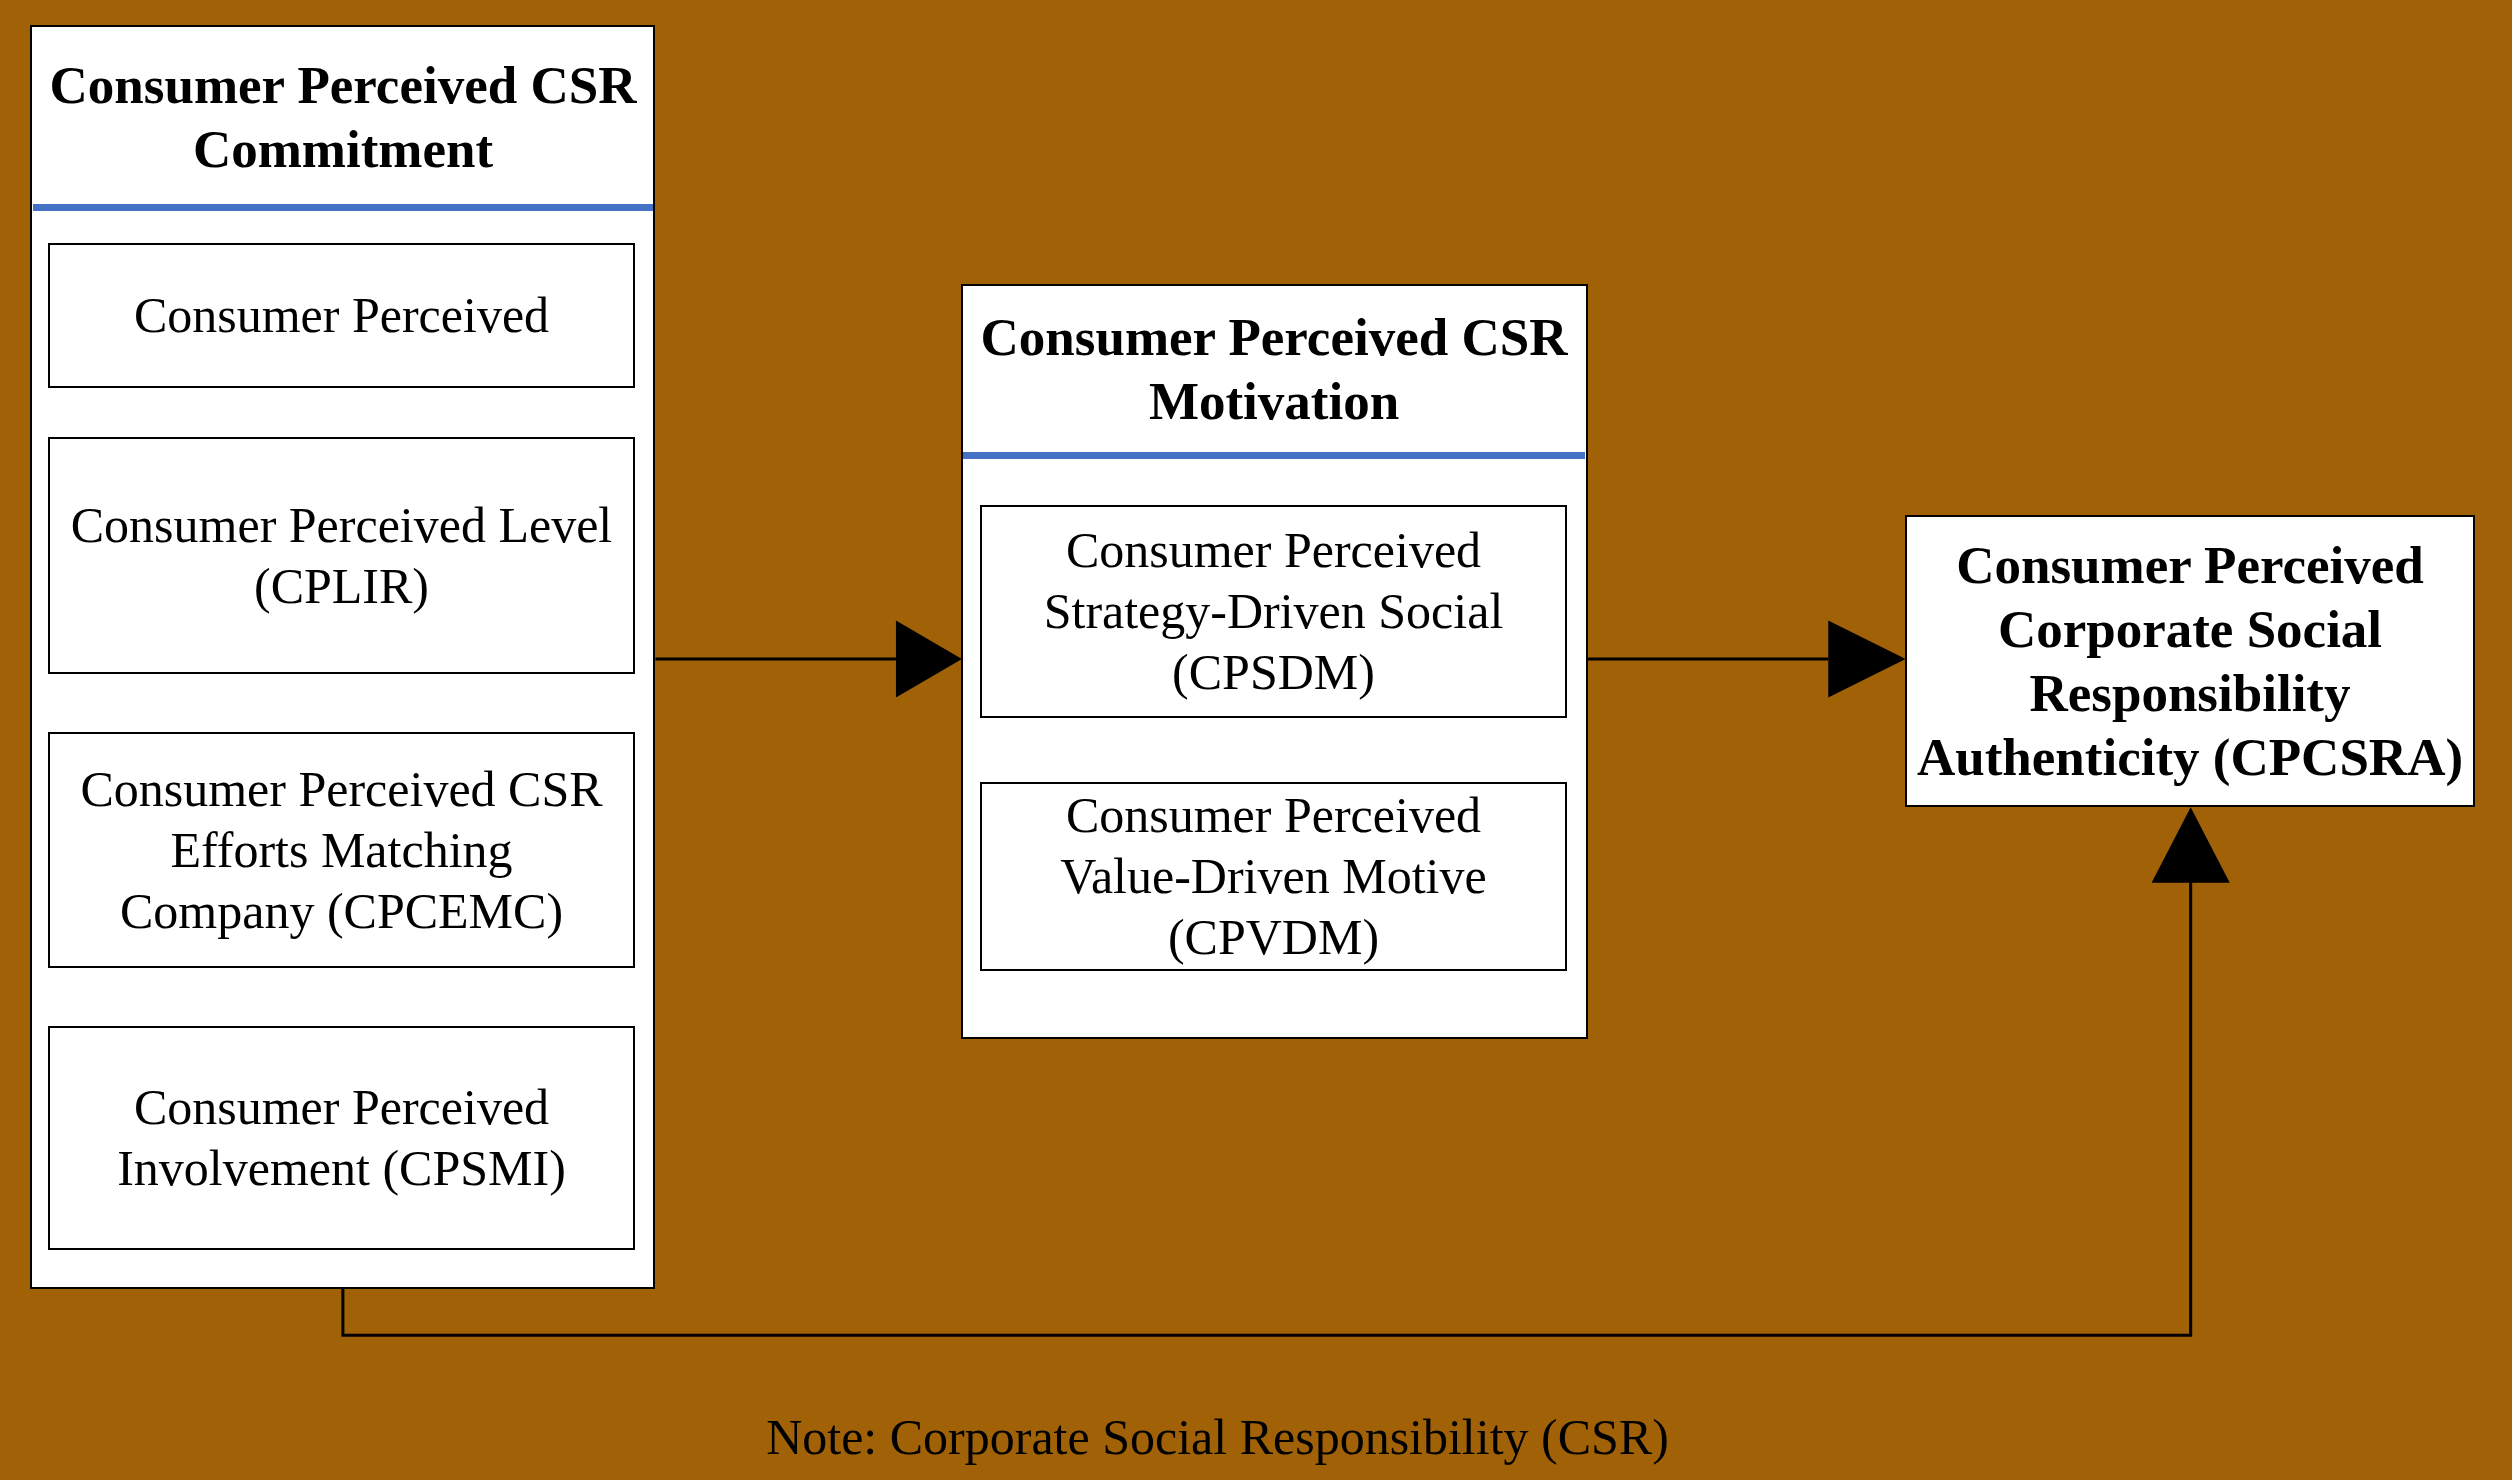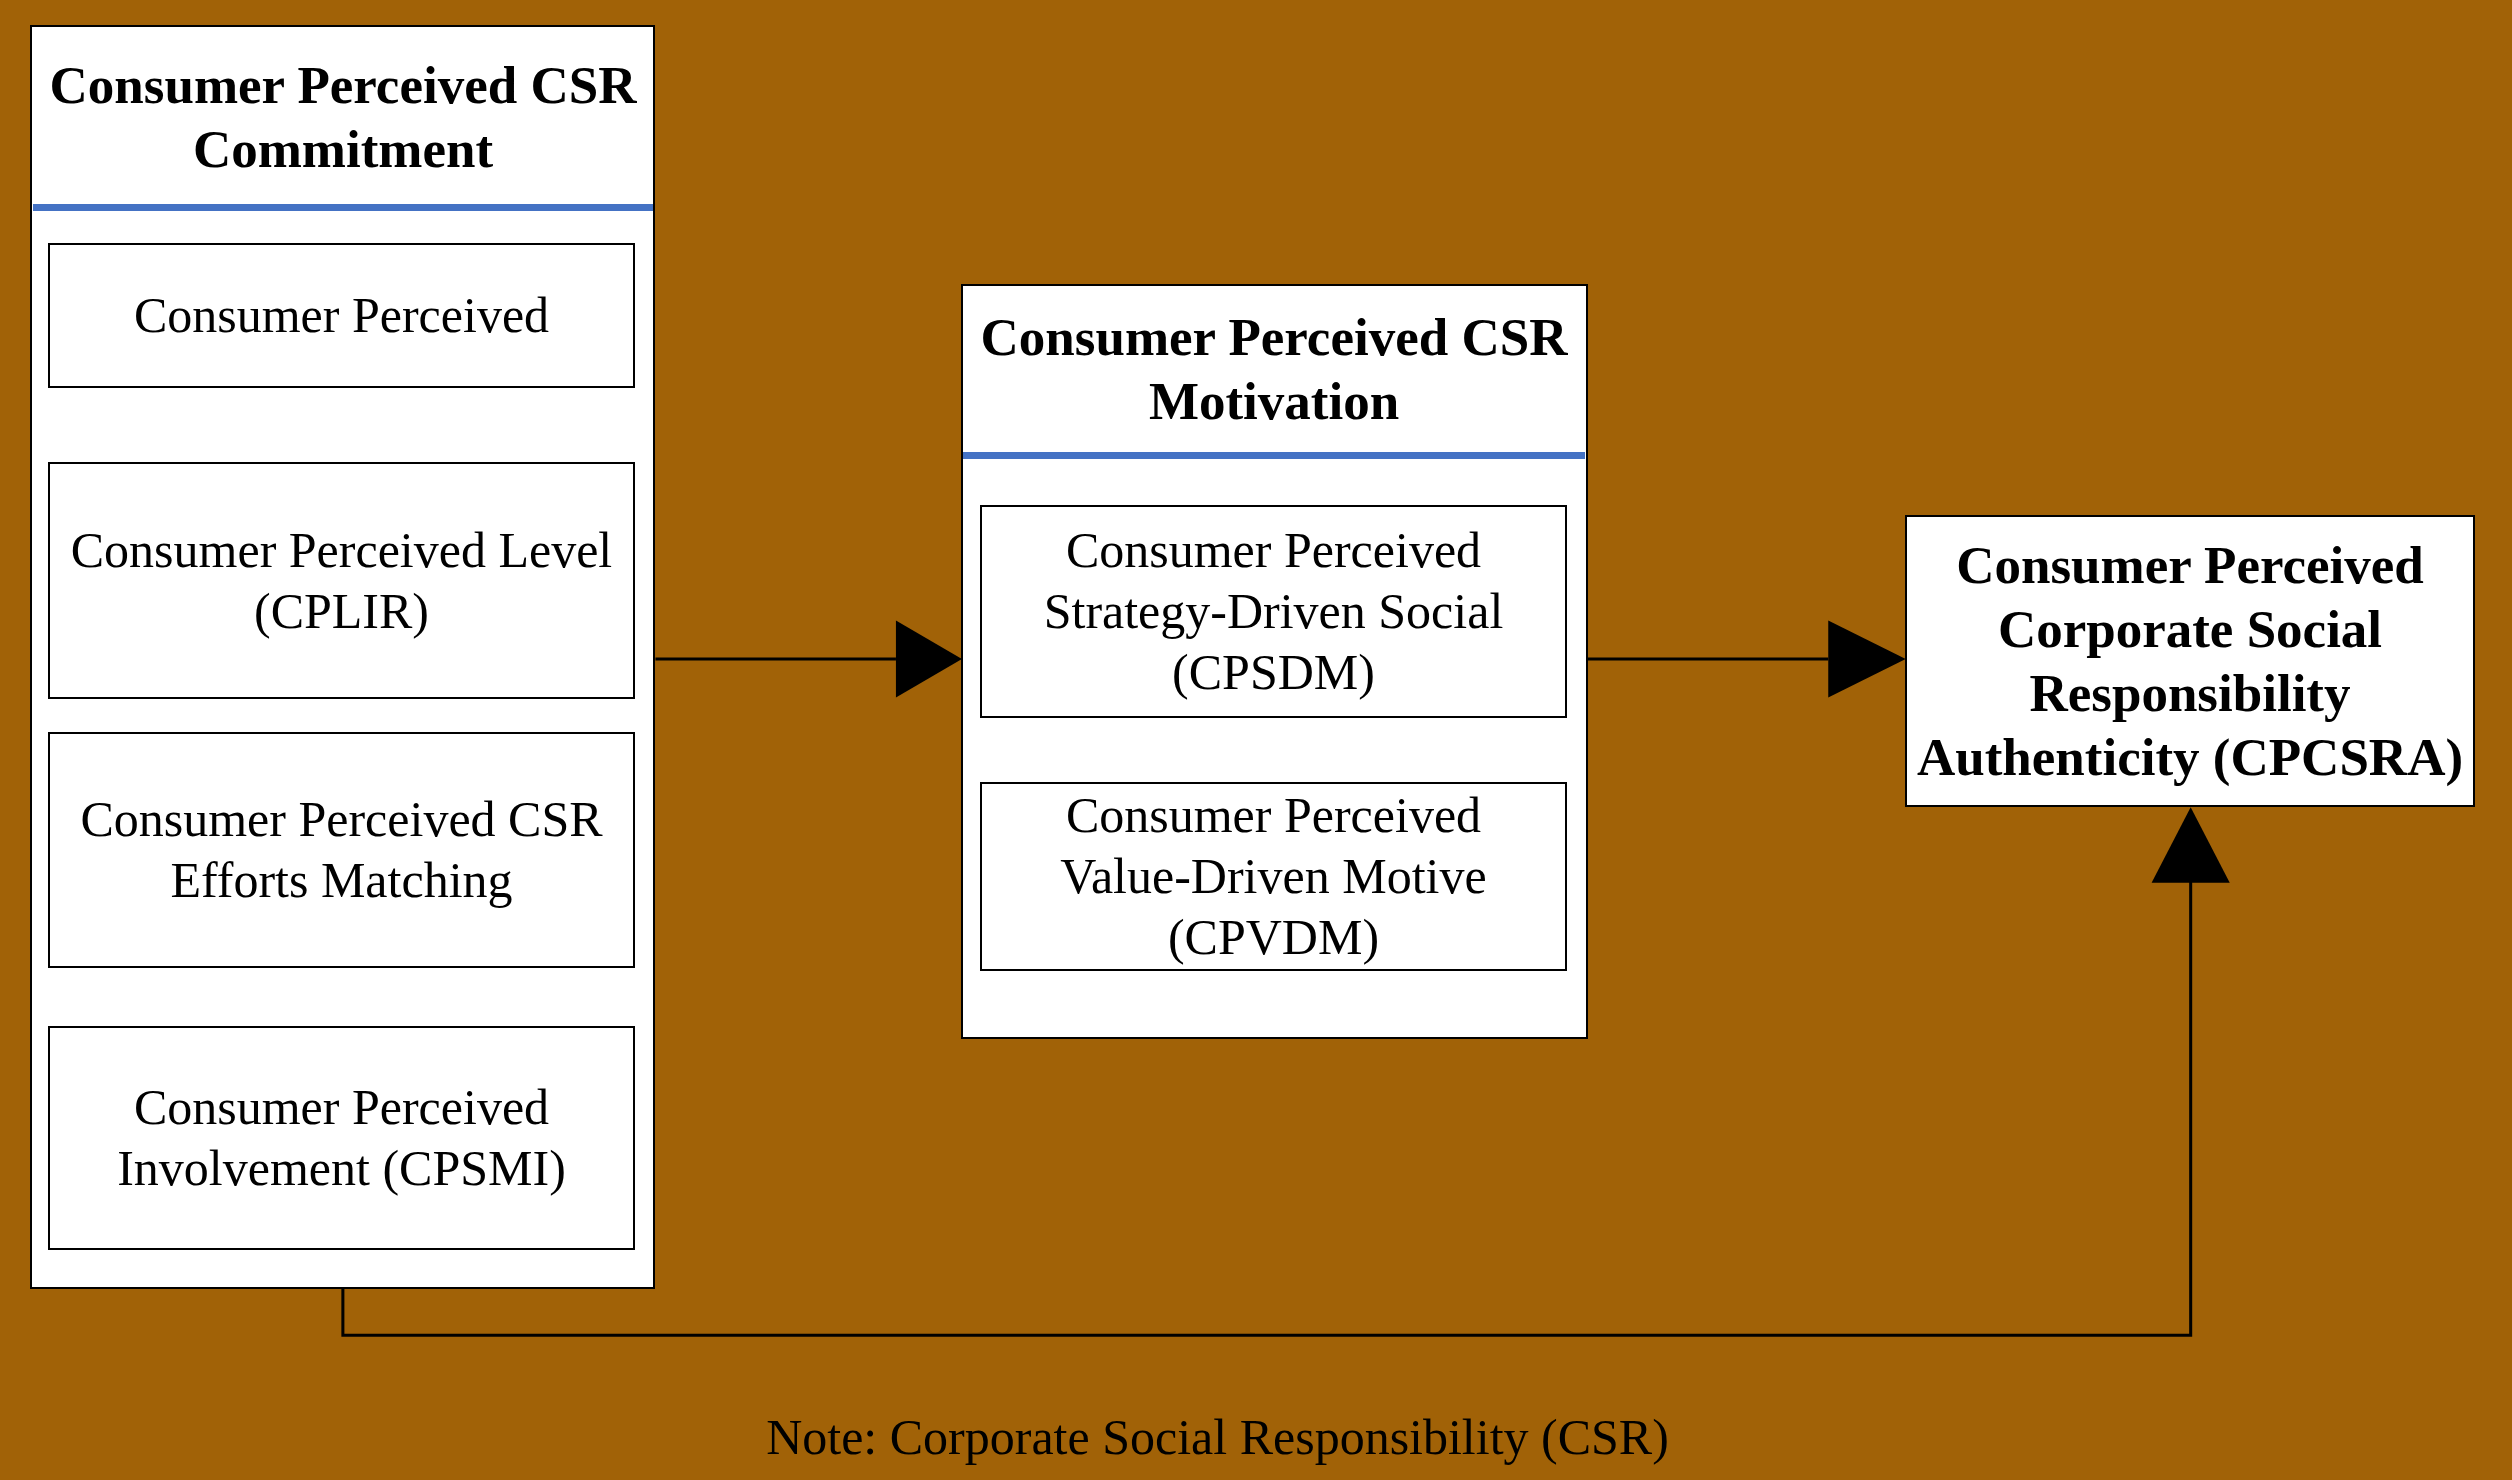--- a/index.html
+++ b/index.html
@@ -86,28 +86,29 @@
   <div class="group-title" style="left:33px; top:28px; width:620px; height:177px;">
     <div>Consumer Perceived CSR</div>
     <div>Commitment</div>
   </div>
   <div class="accent-underline" style="left:33px; top:204px; width:620px;"></div>
 
   <div class="box centered-text inner-box" style="left:48px; top:243px; width:587px; height:145px;">
     <div>Consumer Perceived</div>
   </div>
 
-  <div class="box centered-text inner-box" style="left:48px; top:437px; width:587px; height:237px;margin-top:25px;">
+  <div class="box centered-text inner-box" style="left:48px; top:437px; width:587px; height:237px;">
     <div>Consumer Perceived Level</div>
     <div>(CPLIR)</div>
   </div>
 
   <div class="box centered-text inner-box" style="left:48px; top:732px; width:587px; height:236px;">
     <div>Consumer Perceived CSR</div>
     <div>Efforts Matching</div>
+    <div>Company (CPCEMC)</div>
   </div>
 
   <div class="box centered-text inner-box" style="left:48px; top:1026px; width:587px; height:224px;">
     <div>Consumer Perceived</div>
     <div>Involvement (CPSMI)</div>
   </div>
 
   <div class="box" style="left:961px; top:284px; width:627px; height:755px;"></div>
 
   <div class="group-title" style="left:963px; top:287px; width:622px; height:163px;">

